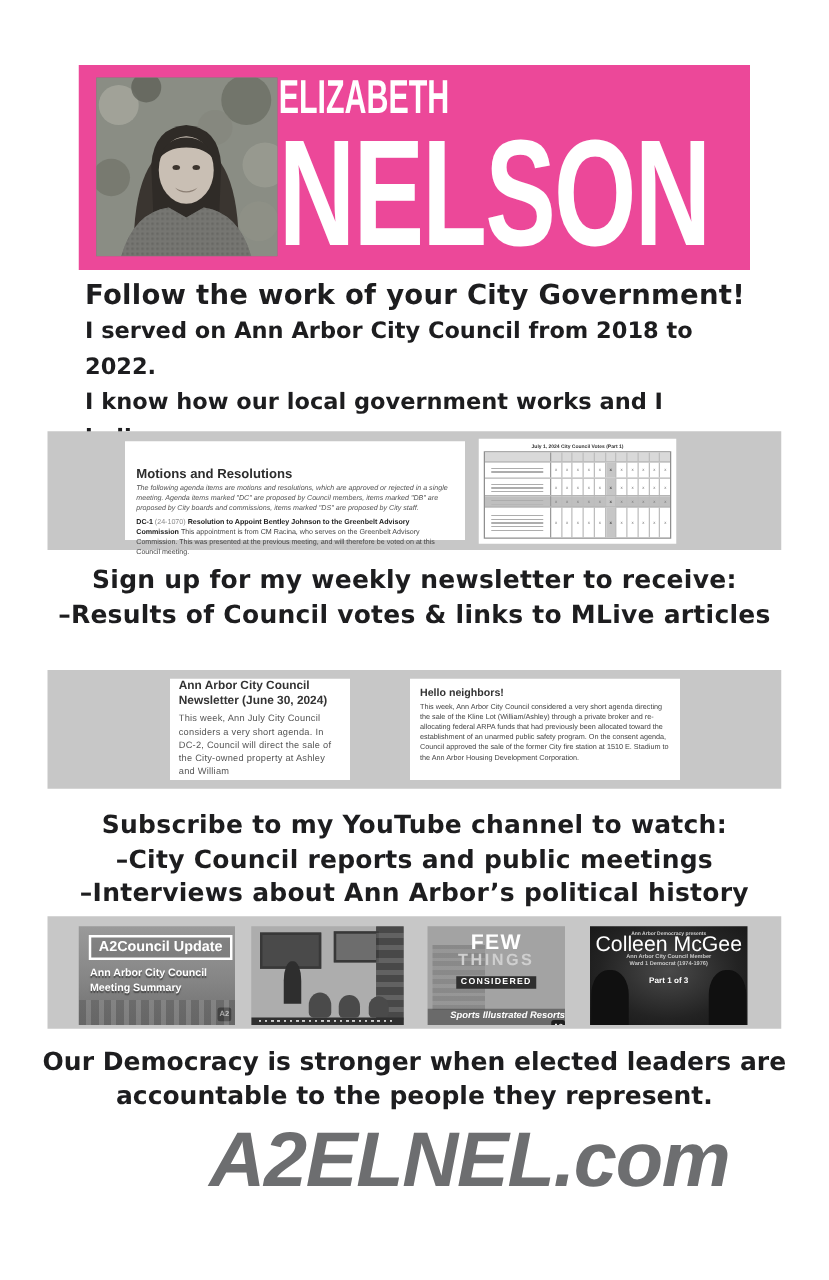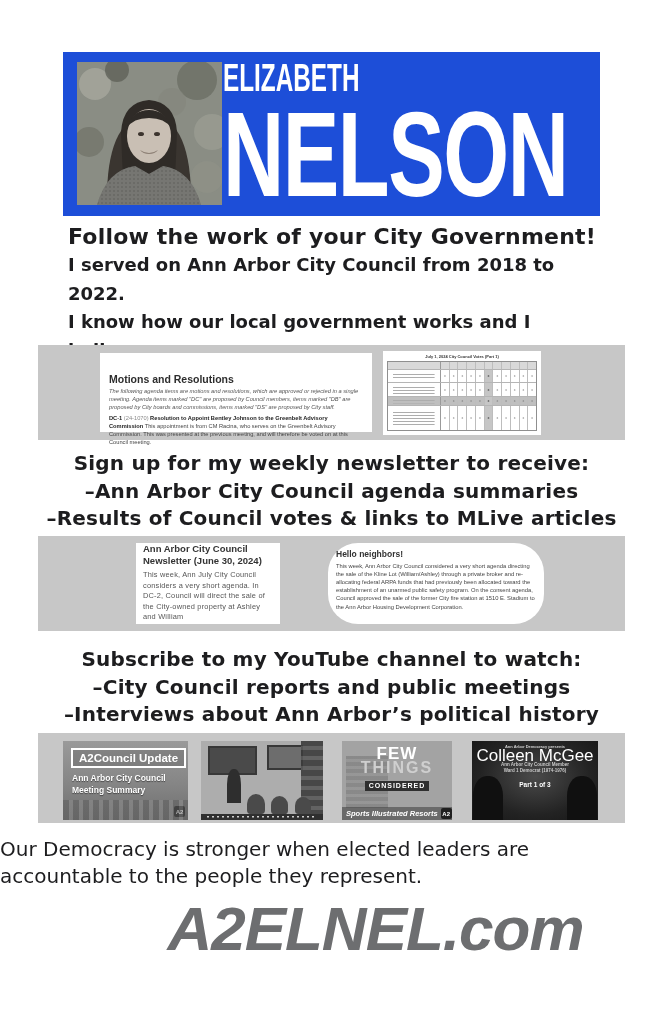--- a/index.html
+++ b/index.html
@@ -1,20 +1,20 @@
 <!DOCTYPE html>
 <html><head>
 <meta charset="utf-8">
 <style>
   html,body{margin:0;padding:0;background:#fff;}
   .page{position:relative;width:663px;height:1024px;background:#ffffff;overflow:hidden;
         font-family:"DejaVu Sans",sans-serif;color:#1d1d1f;}
 
   
-  .masthead{position:absolute;left:63px;top:52px;width:537px;height:164px;background:#1d4ed8;overflow:hidden;}
+  .masthead{position:absolute;left:63px;top:52px;width:537px;height:164px;background:#ec4899;overflow:hidden;}
   .photo{position:absolute;left:14px;top:10px;width:145px;height:143px;background:#7c7f78;overflow:hidden;}
   .photo svg{display:block;}
   .nameblock{position:absolute;left:160px;top:6px;width:377px;height:158px;}
   .firstname{font-family:"Liberation Sans",sans-serif;font-weight:bold;color:#fff;font-size:38px;
              line-height:40px;transform:scaleX(.64);transform-origin:left top;white-space:nowrap;}
   .lastname{font-family:"Liberation Sans",sans-serif;font-weight:bold;color:#fff;font-size:121px;
             line-height:112px;transform:scaleX(.70);transform-origin:left top;white-space:nowrap;letter-spacing:-2px;}
 
   
   .intro{position:absolute;left:68px;top:222px;width:540px;}
@@ -61,21 +61,21 @@
   
   .cta{position:absolute;left:0;width:663px;text-align:center;font-weight:bold;}
   .cta1{top:450px;}
   .cta2{top:646px;}
   .cta .line{font-size:20px;line-height:27.5px;letter-spacing:.2px;}
 
   
   .nl-card{left:98px;top:7px;width:144px;height:81px;padding:0 7px;}
   .nl-card .c-title{font-size:9.5px;line-height:11.5px;font-weight:bold;color:#333;}
   .nl-card .c-body{margin-top:4px;font-size:7.4px;line-height:10.5px;color:#555;letter-spacing:.2px;}
-  .hello-card{left:290px;top:7px;width:216px;height:81px;padding:6px 8px;border-radius:30px;}
+  .hello-card{left:290px;top:7px;width:216px;height:81px;padding:6px 8px;}
   .hello-card .c-title{font-size:8.5px;font-weight:bold;color:#333;}
   .hello-card .c-body{margin-top:2.5px;font-size:5.8px;line-height:8.2px;color:#444;}
 
   
   .thumb{position:absolute;top:8px;height:79px;overflow:hidden;font-family:"Liberation Sans",sans-serif;}
   .a2logo{position:absolute;right:3px;bottom:3px;width:11px;height:11px;background:#1f1f1f;border-radius:2px;
           color:#fff;font-size:6px;font-weight:bold;display:flex;align-items:center;justify-content:center;}
 
   .thumb1{left:25px;width:125px;background:linear-gradient(180deg,#9a9a9a 0%,#858585 55%,#6f6f6f 100%);}
   .thumb1::after{content:"";position:absolute;left:0;bottom:0;width:100%;height:20px;opacity:.55;
@@ -97,41 +97,41 @@
   .t2-h2{left:70px;width:17px;height:18px;}
   .t2-h3{left:94px;width:16px;height:17px;}
   .t2-caption{position:absolute;left:0;bottom:0;width:100%;height:6px;background:#2f2f2f;
       background-image:repeating-linear-gradient(90deg,#cfcfcf 0 2px,transparent 2px 5px);
       background-size:90% 1.5px;background-repeat:no-repeat;background-position:center;}
 
   .thumb3{left:304px;width:110px;background:#a3a3a3;text-align:center;}
   .thumb3::before{content:"";position:absolute;left:4px;bottom:12px;width:42px;height:52px;opacity:.6;
       background:repeating-linear-gradient(0deg,#787878 0 4px,#8e8e8e 4px 7px);}
   .t3-few{position:relative;margin-top:5px;color:#fff;font-size:17px;font-weight:bold;line-height:16px;letter-spacing:1px;}
-  .t3-things{position:relative;color:#cfcfcf;font-size:16px;font-weight:bold;line-height:12px;letter-spacing:2px;}
+  .t3-things{position:relative;color:#cfcfcf;font-size:13px;font-weight:bold;line-height:12px;letter-spacing:2px;}
   .t3-considered{position:relative;display:inline-block;margin-top:2px;background:#2f2f2f;color:#fff;
                  font-size:7px;font-weight:bold;padding:1.5px 4px;letter-spacing:1px;}
   .t3-strip{position:absolute;left:0;bottom:0;width:100%;height:13px;background:rgba(60,60,60,.55);
-            display:flex;align-items:center;}
+            display:flex;align-items:flex-end;flex-direction:column;}
   .t3-caption{color:#fff;font-size:7.5px;font-weight:bold;font-style:italic;padding-left:4px;white-space:nowrap;}
   .t3-strip .a2logo{position:static;margin-left:3px;flex:0 0 auto;}
 
   .thumb4{left:434px;width:126px;background:radial-gradient(ellipse at 50% 45%,#4a4a4a 0%,#232323 62%,#161616 100%);
           text-align:center;color:#fff;}
   .thumb4::before,.thumb4::after{content:"";position:absolute;bottom:0;width:30px;height:44px;background:#101010;
       border-radius:45% 45% 0 0;}
   .thumb4::before{left:1px;}
   .thumb4::after{right:1px;}
   .t4-kicker{position:relative;z-index:2;margin-top:3px;font-size:4px;color:#cfcfcf;font-weight:bold;}
   .t4-name{position:relative;z-index:2;font-size:17px;font-weight:normal;line-height:13px;}
   .t4-sub{position:relative;z-index:2;font-size:4.5px;font-weight:bold;color:#c9c9c9;line-height:6px;}
   .t4-part{position:relative;z-index:2;margin-top:7px;font-size:6.5px;font-weight:bold;}
 
   
-  .closing{position:absolute;left:0;top:836px;width:663px;text-align:left;font-weight:normal;}
+  .closing{position:absolute;left:0;top:836px;width:663px;text-align:center;font-weight:bold;}
   .closing .line{font-size:20px;line-height:27px;}
   .website{position:absolute;left:0;top:893px;width:663px;text-align:center;
            font-family:"Liberation Sans",sans-serif;font-weight:bold;font-style:italic;
            font-size:62px;color:#6d6e70;letter-spacing:-1px;padding-left:44px;}
 </style>
 </head>
 <body>
 
 <div class="page">
 
@@ -256,21 +256,20 @@
             <div class="vt-cell">x</div>
             <div class="vt-cell">x</div>
             <div class="vt-cell">x</div>
           </div>
         </div>
     </div>
   </div>
 
   <section class="cta cta1">
     <div class="line">Sign up for my weekly newsletter to receive:</div>
-    <div class="line">–Ann Arbor City Council agenda summaries</div>
     <div class="line">–Results of Council votes &amp; links to MLive articles</div>
   </section>
 
   <div class="banner banner2">
     <div class="card nl-card">
       <div class="c-title">Ann Arbor City Council Newsletter (June 30, 2024)</div>
       <div class="c-body">This week, Ann July City Council considers a very short agenda. In DC-2, Council will direct the sale of the City-owned property at Ashley and William</div>
     </div>
     <div class="card hello-card">
       <div class="c-title">Hello neighbors!</div>

